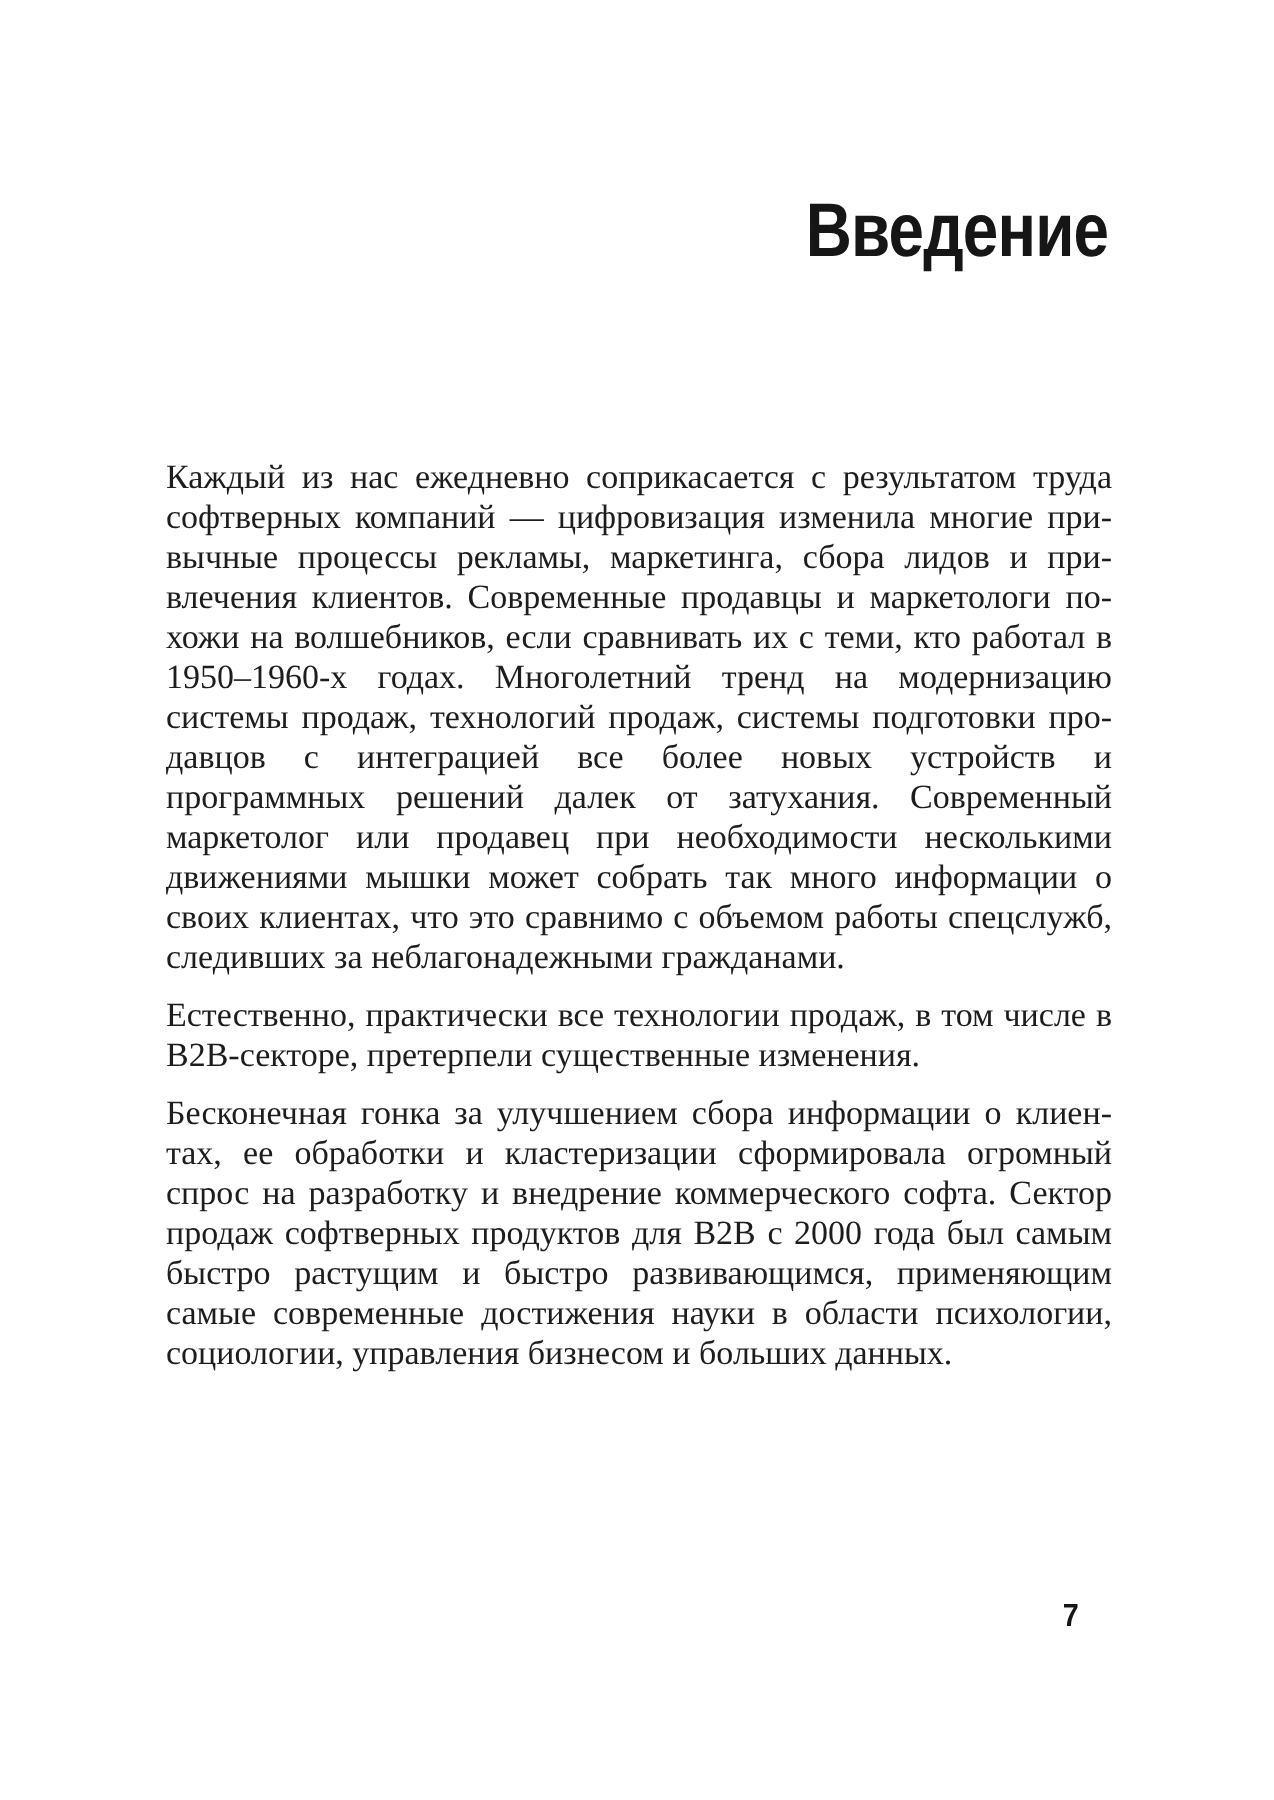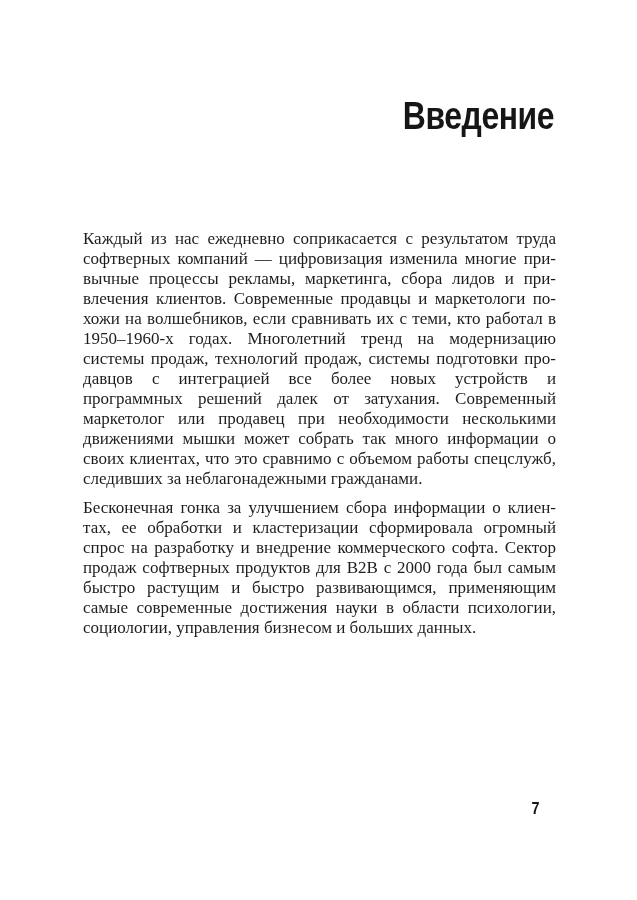--- a/index.html
+++ b/index.html
@@ -73,18 +73,19 @@
 </style>
 </head>
 <body>
 
 <div class="page">
 
   <h1 class="chapter-heading"><span class="condensed">Введение</span></h1>
 
   <div class="body-text">
     <p lang="ru">Каждый из нас ежедневно соприкасается с результатом труда софтверных компаний — цифровизация изменила многие при­вычные процессы рекламы, маркетинга, сбора лидов и при­влечения клиентов. Современные продавцы и маркетологи по­хожи на волшебников, если сравнивать их с теми, кто работал в 1950–1960-х годах. Многолетний тренд на модернизацию системы продаж, технологий продаж, системы подготовки про­давцов с интеграцией все более новых устройств и программных решений далек от затухания. Современный маркетолог или продавец при необходимости несколькими движениями мышки может собрать так много информации о своих клиентах, что это сравнимо с объемом работы спецслужб, следивших за неблаго­надежными гражданами.</p>
+    <p lang="ru">Естественно, практически все технологии продаж, в том числе в B2B-секторе, претерпели существенные изменения.</p>
     <p lang="ru">Бесконечная гонка за улучшением сбора информации о клиен­тах, ее обработки и кластеризации сформировала огромный спрос на разработку и внедрение коммерческого софта. Сектор продаж софтверных продуктов для B2B с 2000 года был самым быстро растущим и быстро развивающимся, применяющим самые современные достижения науки в области психологии, социологии, управления бизнесом и больших данных.</p>
   </div>
 
   <div class="page-number"><span class="condensed">7</span></div>
 
 </div>
 
 </body></html>

